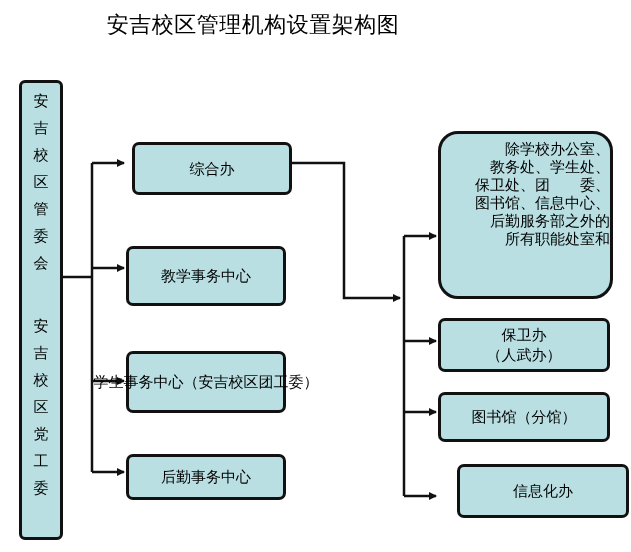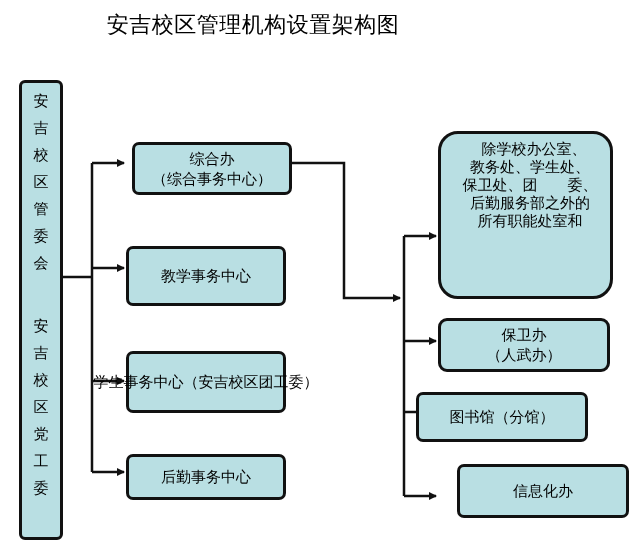--- a/index.html
+++ b/index.html
@@ -8,21 +8,21 @@
   .title { position: absolute; left: 0; top: 10px; width: 506px; text-align: center;
            font-size: 22px; letter-spacing: 0.5px; }
   .box { position: absolute; box-sizing: border-box; background: #b9dfe3;
          border: 3px solid #111; border-radius: 7px;
          display: flex; align-items: center; justify-content: center;
          text-align: center; font-size: 15px; line-height: 20px; }
   .box .line { display: block; white-space: pre; }
   .vbox { flex-direction: column; justify-content: flex-start; padding-top: 8px; border-radius: 6px; }
   .vbox .vchar { display: block; font-size: 15px; line-height: 20px; height: 27px; }
   .vbox .gap { height: 36px; }
-  .bigbox { border-radius: 20px; align-items: center; justify-content: flex-start;
+  .bigbox { border-radius: 20px; align-items: flex-end; justify-content: flex-start;
             text-align: left; padding: 6px 0 0 9px; font-size: 15px; line-height: 18px; }
   svg.conn { position: absolute; left: 0; top: 0; }
 </style>
 </head>
 <body>
 
 <div class="title">安吉校区管理机构设置架构图</div>
 
 <svg class="conn" width="631" height="552">
   <defs>
@@ -61,42 +61,42 @@
   <span class="vchar">吉</span>
   <span class="vchar">校</span>
   <span class="vchar">区</span>
   <span class="vchar">党</span>
   <span class="vchar">工</span>
   <span class="vchar">委</span>
 </div>
 
 <div class="box" style="left:132px; top:142px; width:160px; height:53px; flex-direction:column;">
   <span class="line">综合办</span>
-  <span class="line">（综合事务中心）</span>
 </div>
 <div class="box" style="left:126px; top:246px; width:160px; height:60px;">
   <span class="line">教学事务中心</span>
 </div>
 <div class="box" style="left:126px; top:351px; width:160px; height:62px; flex-direction:row;">
   <span class="line">学生事务中心</span>
   <span class="line">（安吉校区团工委）</span>
 </div>
 <div class="box" style="left:126px; top:454px; width:160px; height:46px;">
   <span class="line">后勤事务中心</span>
 </div>
 
 <div class="box bigbox" style="left:438px; top:131px; width:175px; height:168px; flex-direction:column;">
   <span class="line" style="padding-left:8px;">除学校办公室、</span>
   <span class="line">教务处、学生处、</span>
   <span class="line">保卫处、团　　委、</span>
+  <span class="line">图书馆、信息中心、</span>
   <span class="line">后勤服务部之外的</span>
   <span class="line">所有职能处室和</span>
 </div>
-<div class="box" style="left:438px; top:318px; width:172px; height:54px; flex-direction:column;border-radius:9px;">
+<div class="box" style="left:438px; top:318px; width:172px; height:54px; flex-direction:column;">
   <span class="line">保卫办</span>
   <span class="line">（人武办）</span>
 </div>
-<div class="box" style="left:416px; top:392px; width:172px; height:50px;">
+<div class="box" style="left:438px; top:392px; width:172px; height:50px;">
   <span class="line">图书馆（分馆）</span>
 </div>
 <div class="box" style="left:438px; top:464px; width:172px; height:54px;margin-left:19px;">
   <span class="line">信息化办</span>
 </div>
 
 </body></html>

